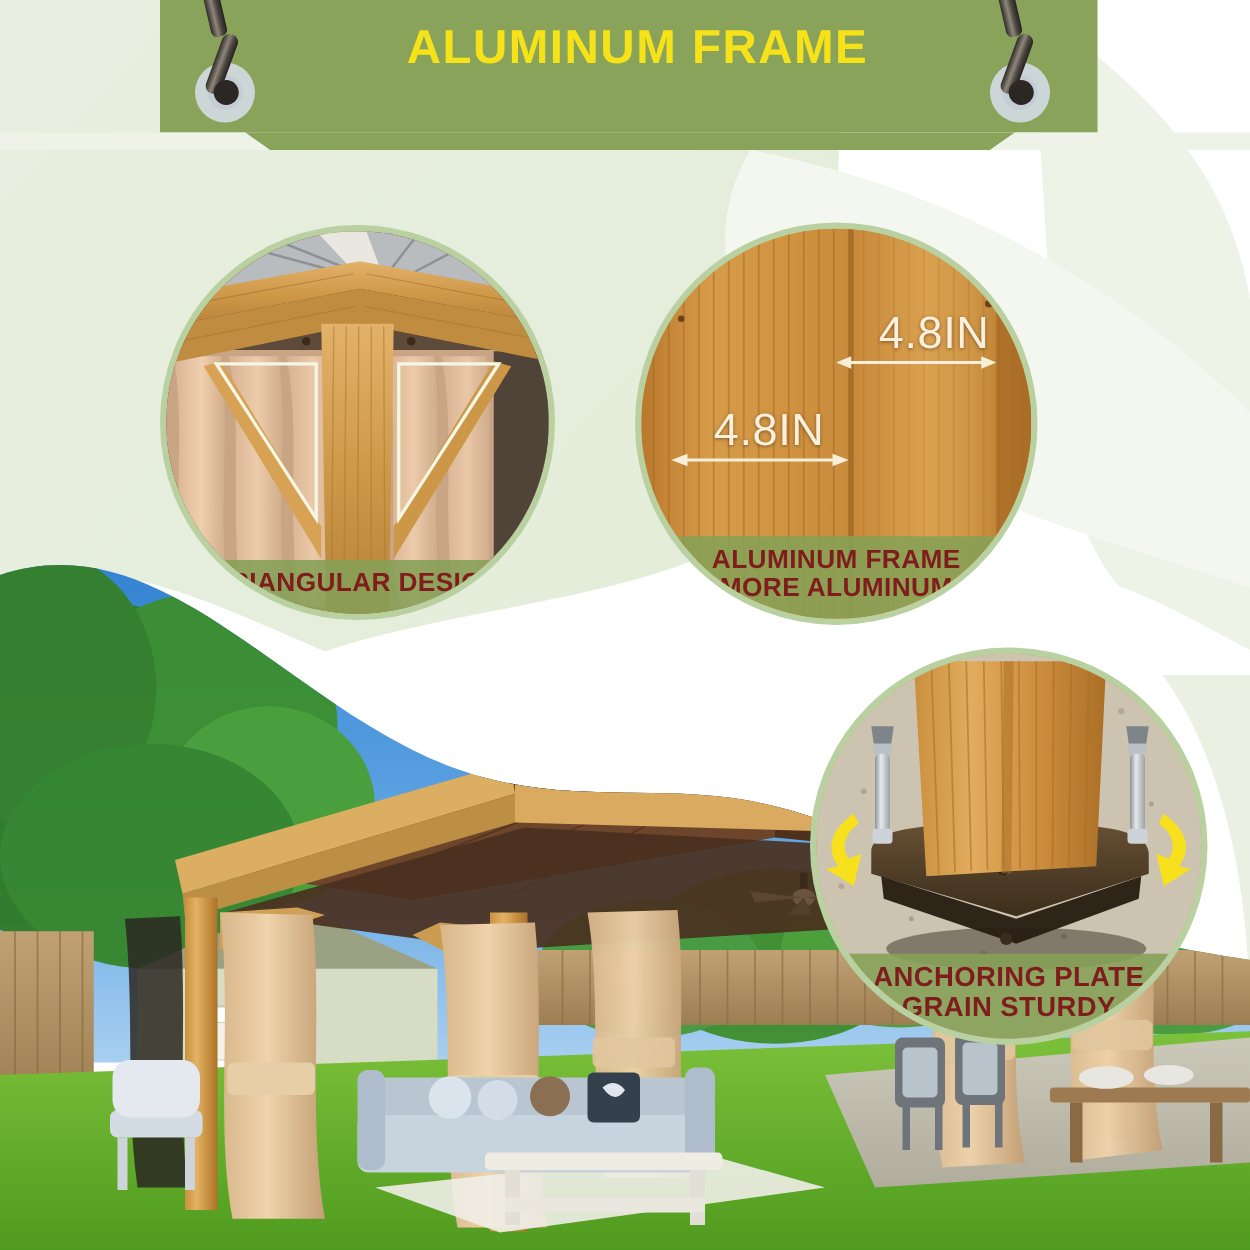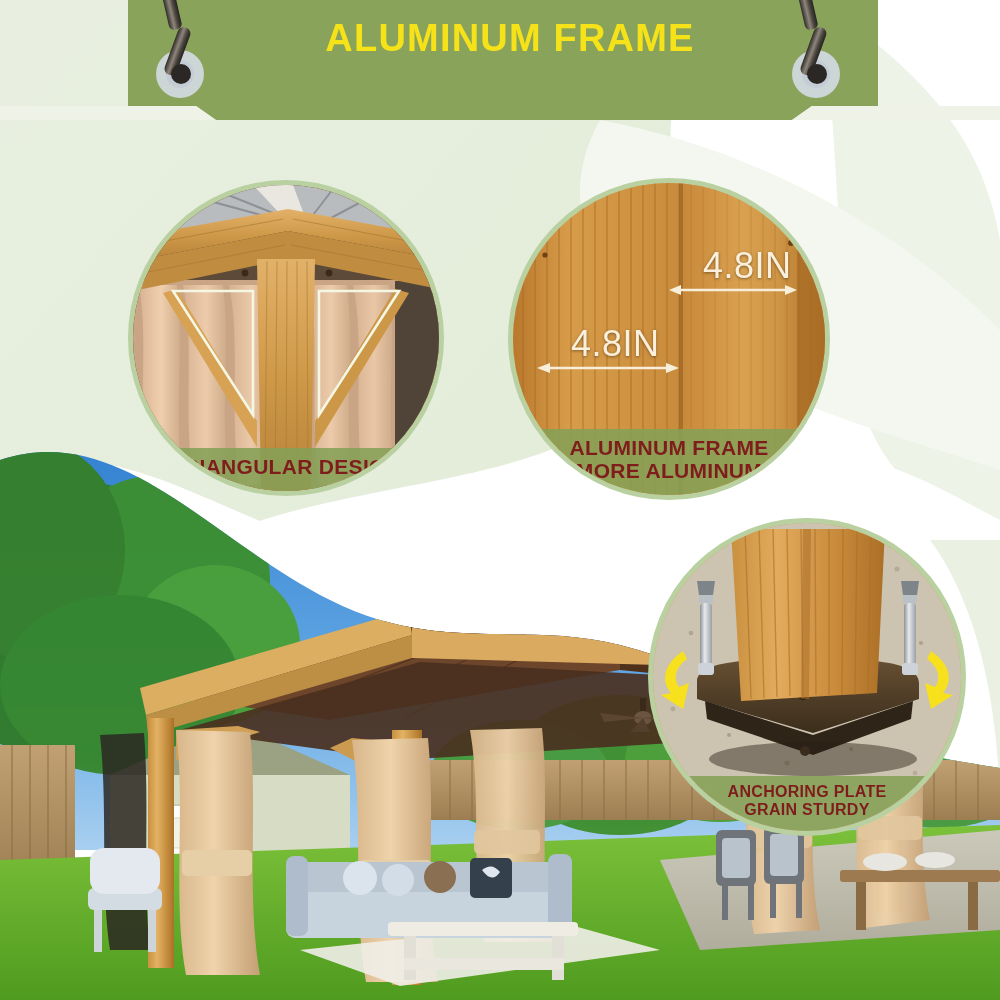--- a/index.html
+++ b/index.html
@@ -57,21 +57,21 @@
     padding:7px 4px 12px;
     line-height:1.12;
   }
   .callout .label .l1,.callout .label .l2{display:block;}
 
   #callout-1{left:128px;top:180px;width:316px;height:316px;}
   #callout-1 .label{font-size:21px;}
   #callout-2{left:508px;top:178px;width:322px;height:322px;}
   #callout-2 .label{font-size:21px;}
   #callout-3{left:648px;top:518px;width:318px;height:318px;}
-  #callout-3 .label{font-size:16px;}
+  #callout-3 .label{font-size:22px;}
 
   
   .dim{position:absolute;color:#faf0dc;font-weight:normal;font-size:36px;
        text-shadow:0 1px 3px rgba(60,35,10,.55);letter-spacing:.5px;}
   .dim-a{left:190px;top:62px;}
   .dim-b{left:58px;top:140px;}
   .arrow-svg{position:absolute;}
 
   
   #hero{

